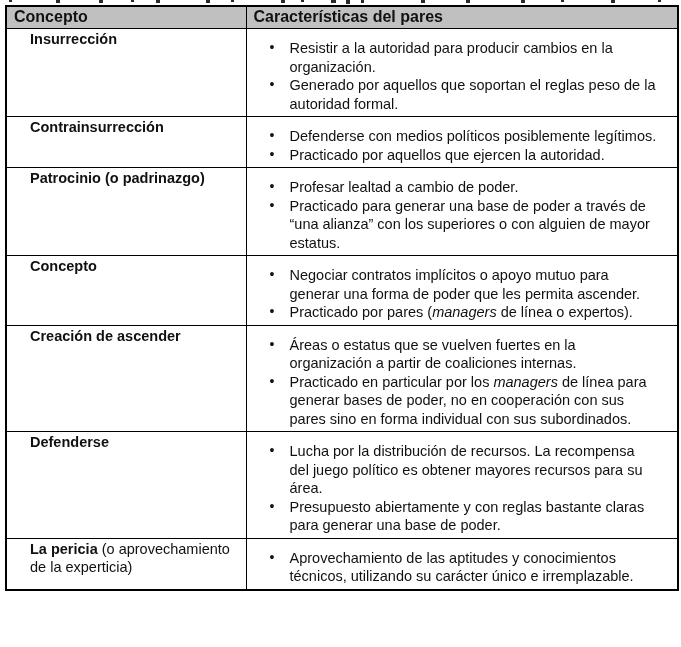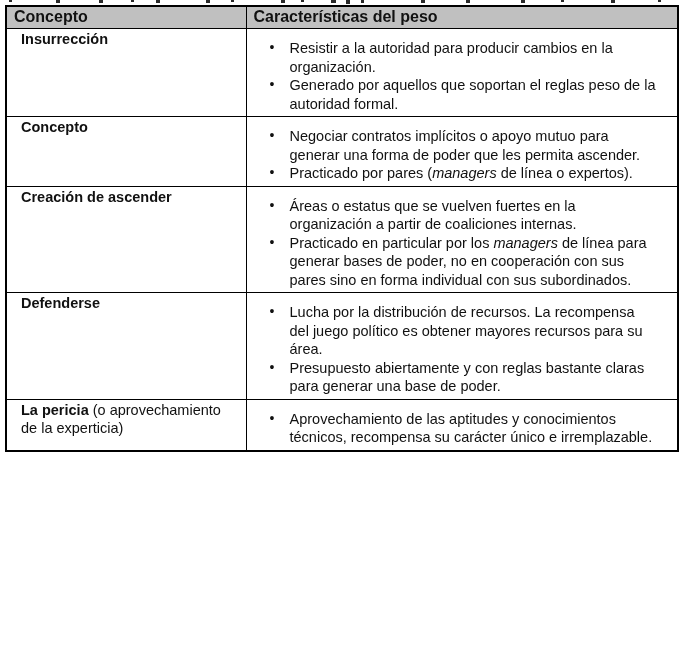--- a/index.html
+++ b/index.html
@@ -52,21 +52,21 @@
     background: #c0c0c0;
     text-align: left;
     font-size: 16px;
     line-height: 18px;
     height: 19px;
     padding: 1px 6px 1px 7px;
     font-weight: bold;
   }
 
   td.concept-cell {
-    padding-left: 14px;
+    padding-left: 23px;
     padding-right: 8px;
   }
   td.concept-cell b { font-weight: bold; }
 
   td.characteristics-cell { padding: 1px 4px 3px 4px; }
 
   ul.bullet-list {
     margin: 9px 0 0 0;
     padding: 0 16px 0 18px;
     list-style: none;
@@ -110,30 +110,48 @@
   </div>
 
 <table class="politics-table">
   <colgroup>
     <col class="c1">
     <col class="c2">
   </colgroup>
   <thead>
     <tr>
       <th>Concepto</th>
-      <th>Características del peso</th>
+      <th>Características del pares</th>
     </tr>
   </thead>
   <tbody>
       <tr>
         <td class="concept-cell"><b>Insurrección</b></td>
         <td class="characteristics-cell">
           <ul class="bullet-list">
             <li>Resistir a la autoridad para producir cambios en la organización.</li>
             <li>Generado por aquellos que soportan el reglas peso de la autoridad formal.</li>
+          </ul>
+        </td>
+      </tr>
+      <tr>
+        <td class="concept-cell"><b>Contrainsurrección</b></td>
+        <td class="characteristics-cell">
+          <ul class="bullet-list">
+            <li>Defenderse con medios políticos posiblemente legítimos.</li>
+            <li>Practicado por aquellos que ejercen la autoridad.</li>
+          </ul>
+        </td>
+      </tr>
+      <tr>
+        <td class="concept-cell"><b>Patrocinio (o padrinazgo)</b></td>
+        <td class="characteristics-cell">
+          <ul class="bullet-list">
+            <li>Profesar lealtad a cambio de poder.</li>
+            <li>Practicado para generar una base de poder a través de “una alianza” con los superiores o con alguien de mayor estatus.</li>
           </ul>
         </td>
       </tr>
       <tr>
         <td class="concept-cell"><b>Concepto</b></td>
         <td class="characteristics-cell">
           <ul class="bullet-list">
             <li>Negociar contratos implícitos o apoyo mutuo para generar una forma de poder que les permita ascender.</li>
             <li>Practicado por pares (<i>managers</i> de línea o expertos).</li>
           </ul>
@@ -154,18 +172,18 @@
           <ul class="bullet-list">
             <li>Lucha por la distribución de recursos. La recompensa del juego político es obtener mayores recursos para su área.</li>
             <li>Presupuesto abiertamente y con reglas bastante claras para generar una base de poder.</li>
           </ul>
         </td>
       </tr>
       <tr>
         <td class="concept-cell"><b>La pericia</b><span> (o aprovechamiento de la experticia)</span></td>
         <td class="characteristics-cell">
           <ul class="bullet-list">
-            <li>Aprovechamiento de las aptitudes y conocimientos técnicos, recompensa su carácter único e irremplazable.</li>
+            <li>Aprovechamiento de las aptitudes y conocimientos técnicos, utilizando su carácter único e irremplazable.</li>
           </ul>
         </td>
       </tr>
     </tbody>
 </table>
 
 </body></html>

